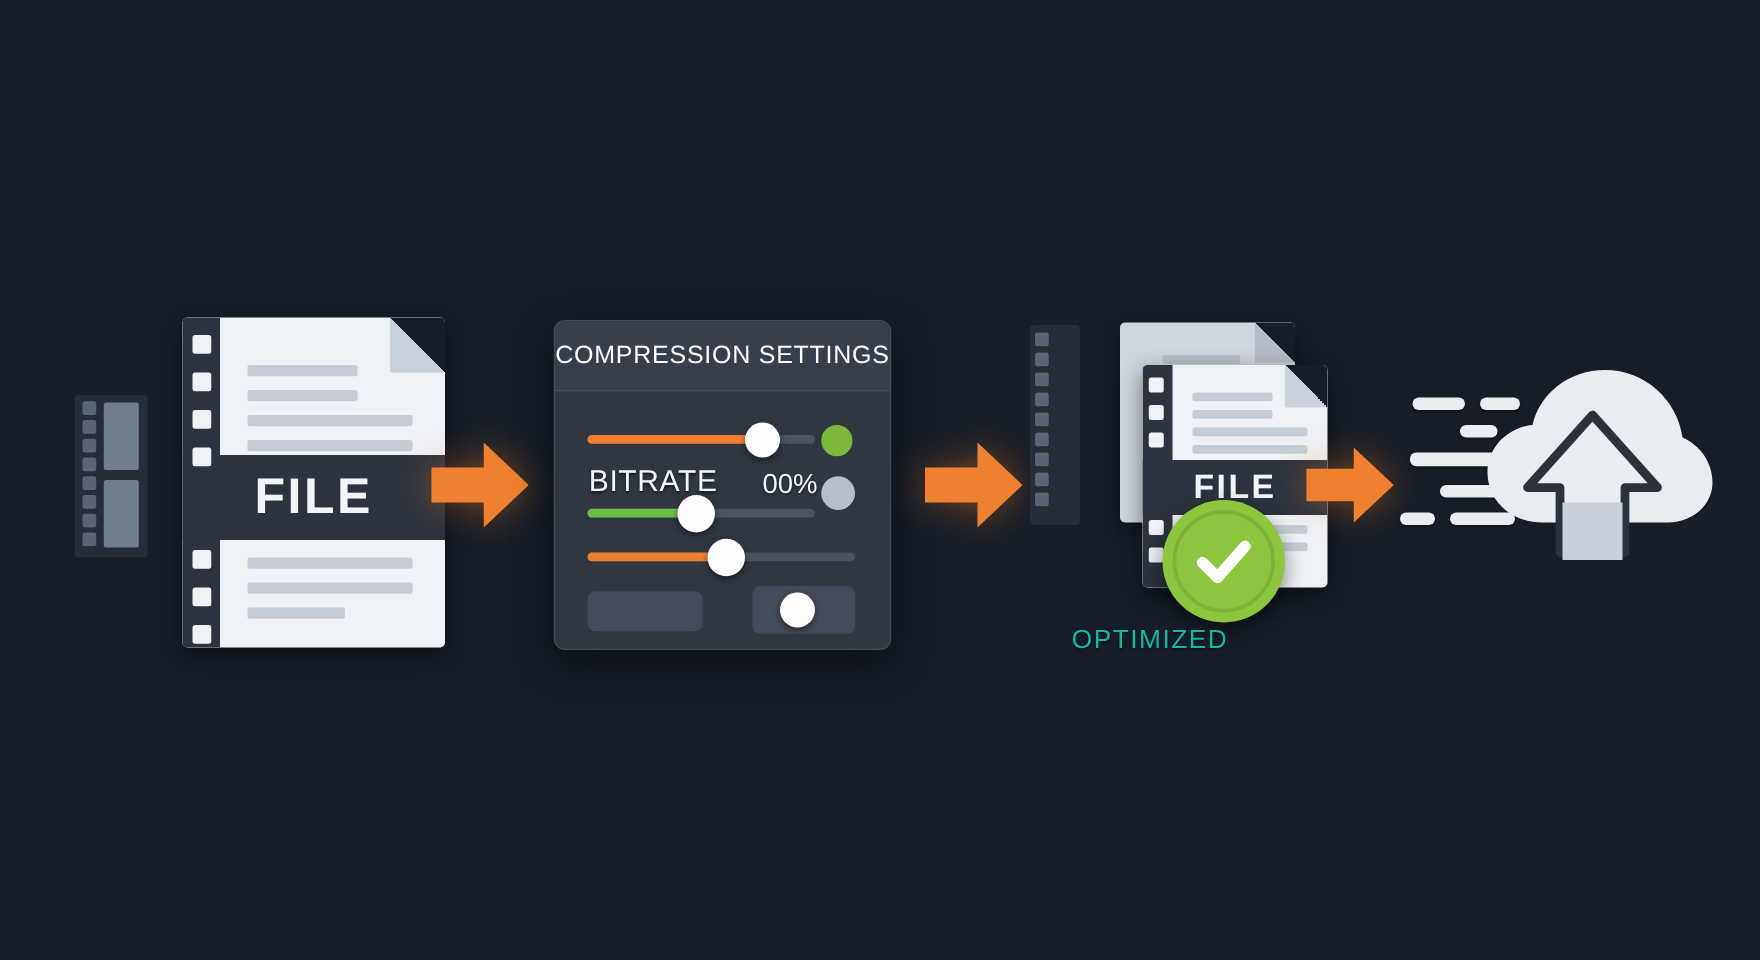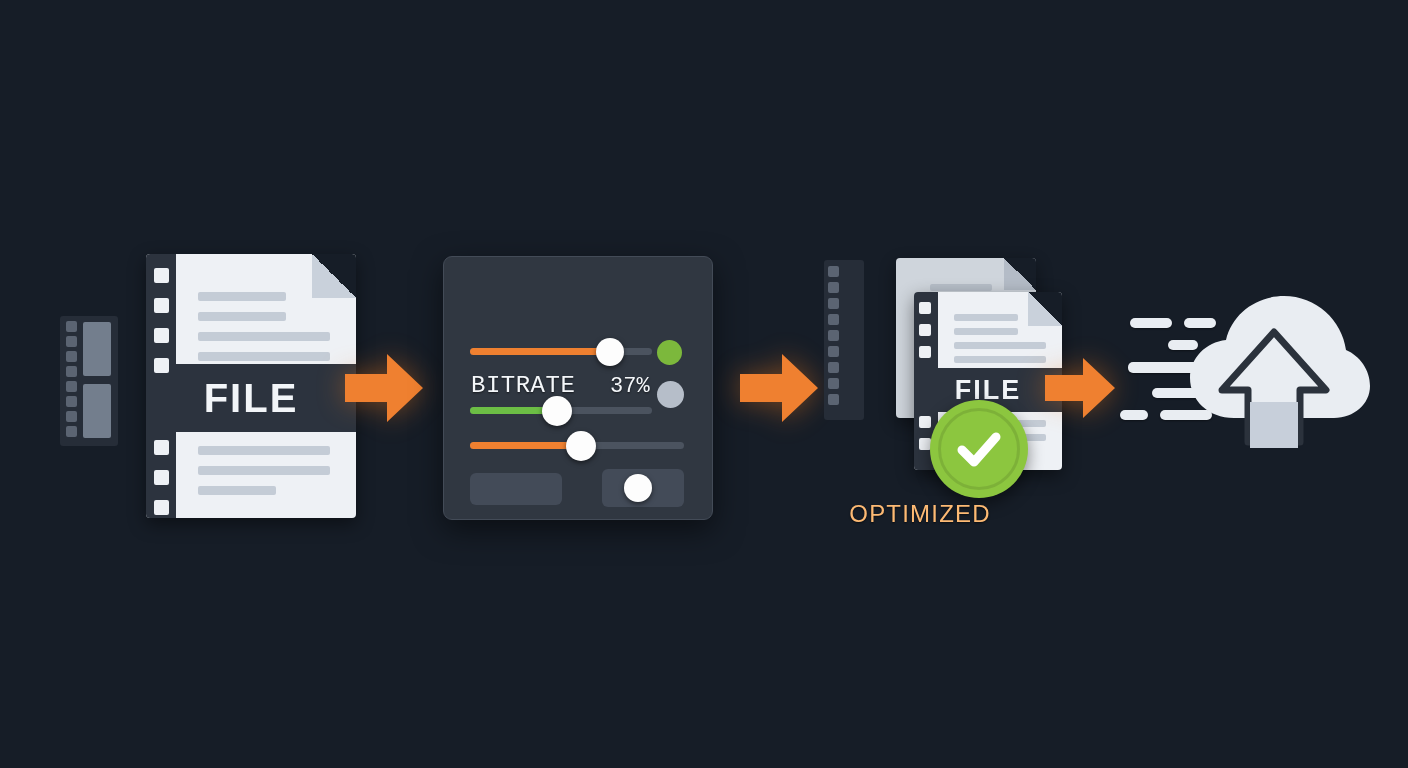--- a/index.html
+++ b/index.html
@@ -7,22 +7,22 @@
     width: 1408px; height: 768px;
     background: #161d27;
     font-family: "Liberation Sans", sans-serif;
     overflow: hidden;
   }
   #stage { position: relative; width: 1408px; height: 768px; background: #161d27; }
 
   
   .abs { position: absolute; }
   .lbl {
-    color: #fdba74;
-    font-size: 24px;
+    color: #14b8a6;
+    font-size: 21px;
     letter-spacing: 1.2px;
     text-align: center;
     white-space: nowrap;
     text-shadow: 0 1px 2px rgba(0,0,0,.6);
   }
 
   
   .arrow { position: absolute; width: 78px; height: 72px; filter: drop-shadow(0 0 14px rgba(240,120,25,.45)); }
 
   
@@ -91,21 +91,21 @@
   }
   #panel-header {
     height: 56px;
     background: #383f4a;
     border-bottom: 1px solid #474f5b;
     display: flex; align-items: center; justify-content: center;
   }
   #panel-header .t {
     color: #fbfcfd; font-size: 20px; letter-spacing: .6px;
   }
-  .srow { position: absolute; left: 0; right: 0; font-family: Liberation Mono, monospace; }
+  .srow { position: absolute; left: 0; right: 0; }
   .track {
     position: absolute; height: 7px; border-radius: 4px; background: #4b535f;
   }
   .fill {
     position: absolute; height: 7px; border-radius: 4px;
   }
   .knob {
     position: absolute; border-radius: 50%;
     background: #fdfdfd;
     box-shadow: 0 2px 5px rgba(0,0,0,.5);
@@ -183,31 +183,34 @@
   </div>
 
   <div class="arrow" style="left:345px; top:352px;">
     <svg viewBox="0 0 78 72" width="78" height="72" aria-hidden="true">
       <polygon points="0,22 42,22 42,2 78,36 42,70 42,50 0,50" fill="#ef8030"></polygon>
     </svg>
   </div>
 
   <div id="panel" style="left:443px; top:256px; width:270px; height:264px;">
 
+    <div id="panel-header">
+      <span class="t">COMPRESSION SETTINGS</span>
+    </div>
 
     <div class="srow" style="top:76px; height:38px;">
       <div class="track" style="left:26px; top:15px; width:182px;"></div>
       <div class="fill" style="left:26px; top:15px; width:140px; background:#ef8030;"></div>
       <div class="knob" style="left:152px; top:5px; width:28px; height:28px;"></div>
       <div class="dot" style="left:213px; top:7px; width:25px; height:25px; background:#7cb83c;"></div>
     </div>
 
     <div class="srow" style="top:114px; height:52px;">
       <span class="ptext" style="left:27px; top:1px; font-size:24px; letter-spacing:.5px;">BITRATE</span>
-      <span class="ptext" style="left:166px; top:3px; font-size:22px;">37%</span>
+      <span class="ptext" style="left:166px; top:3px; font-size:22px;">00%</span>
       <div class="track" style="left:26px; top:36px; width:182px;"></div>
       <div class="fill" style="left:26px; top:36px; width:88px; background:#6cbe45;"></div>
       <div class="knob" style="left:98px; top:25px; width:30px; height:30px;"></div>
       <div class="dot" style="left:213px; top:10px; width:27px; height:27px; background:#b6bec9;"></div>
     </div>
 
     <div class="srow" style="top:170px; height:38px;">
       <div class="track" style="left:26px; top:15px; width:214px;"></div>
       <div class="fill" style="left:26px; top:15px; width:110px; background:#ef8030;"></div>
       <div class="knob" style="left:122px; top:4px; width:30px; height:30px;"></div>

